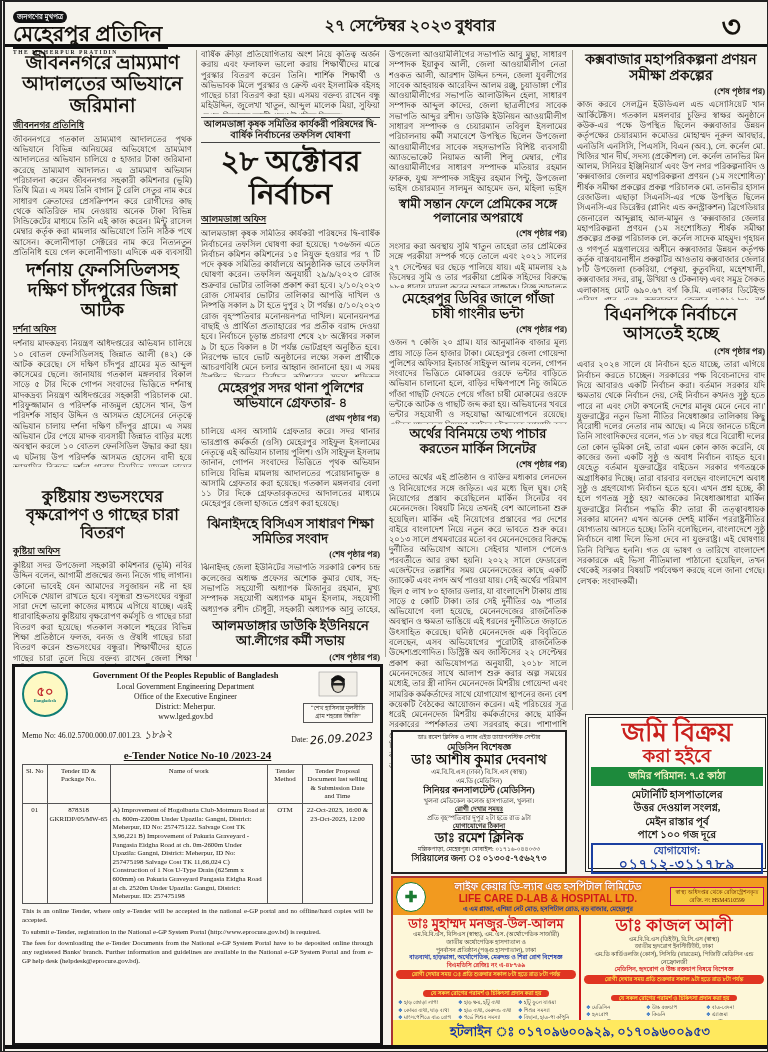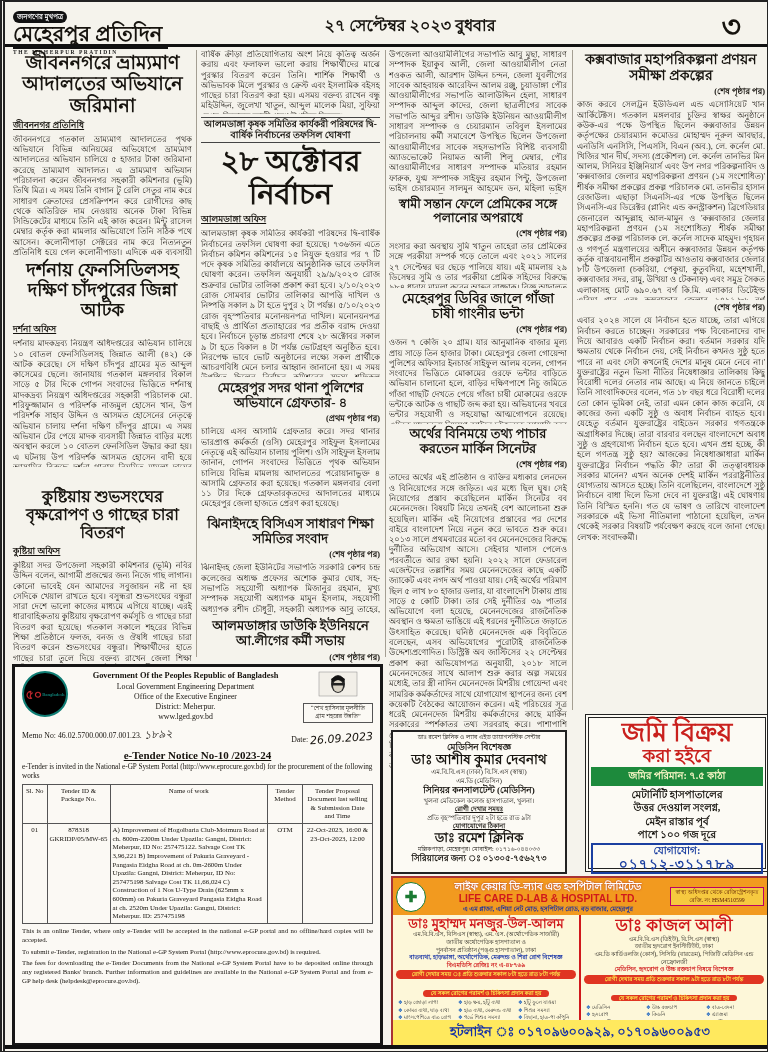--- a/index.html
+++ b/index.html
@@ -24,22 +24,22 @@
   .vrule{position:absolute;top:48px;width:1px;background:#a49e92;}
   .hl{font-weight:bold;text-align:center;line-height:1.12;margin:2px 0;}
   .byline{font-size:9px;font-weight:bold;text-decoration:underline;margin:1px 0 2px;}
   .contnote{font-size:8.3px;text-align:right;font-weight:bold;margin:1px 0;}
   .body-text{font-size:8.2px;line-height:10.3px;text-align:justify;overflow:hidden;word-break:break-word;color:#24201a;}
   .kicker{font-size:9.3px;font-weight:bold;text-align:center;border-top:1px solid #444;border-bottom:1px solid #444;padding:1px 0;margin:3px 0 1px;line-height:1.2;}
   
   #tender{position:absolute;left:7px;top:662px;width:371px;height:382px;border:3px solid #161616;
           background:#fbf9f4;padding:4px 7px;box-sizing:border-box;}
   .thead{display:flex;align-items:flex-start;gap:4px;}
-  .lgedlogo{width:42px;height:42px;border-radius:50%;border:2px solid #0f7d74;background:#000000;
-            display:flex;flex-direction:row;align-items:center;justify-content:center;flex:none;}
+  .lgedlogo{width:42px;height:42px;border-radius:50%;border:2px solid #0f7d74;background:#fef9c3;
+            display:flex;flex-direction:column;align-items:center;justify-content:center;flex:none;}
   .lgedlogo .l50{color:#c0272d;font-weight:bold;font-size:13px;line-height:1;}
   .lgedlogo .lbd{font-size:4.5px;color:#0f7d74;font-weight:bold;}
   .gov{flex:1;text-align:center;font-size:7.8px;line-height:1.3;}
   .gov .g1{font-size:8.4px;font-weight:bold;}
   .bbwrap{width:70px;flex:none;text-align:center;}
   .quote{border:1px solid #555;font-size:6px;line-height:1.3;padding:1px 2px;margin-top:2px;}
   .memo-row{display:flex;justify-content:space-between;align-items:flex-end;font-size:7.8px;margin-top:3px;}
   .hand{font-family:"DejaVu Sans",sans-serif;font-style:italic;font-size:11px;display:inline-block;transform:rotate(-4deg);}
   .ttitle{text-align:center;font-weight:bold;text-decoration:underline;font-size:11px;margin:4px 0 2px;}
   .tintro{font-size:7.2px;line-height:1.25;}
@@ -155,20 +155,21 @@
     <div class="body-text" style="height:86px;">ওজন ৭ কেজি ২০ গ্রাম। যার আনুমানিক বাজার মূল্য প্রায় সাড়ে তিন হাজার টাকা। মেহেরপুর জেলা গোয়েন্দা পুলিশের অফিসার ইনচার্জ সাইফুল আলম বলেন, গোপন সংবাদের ভিত্তিতে মোকামের ওরফে ভন্টার বাড়িতে অভিযান চালানো হলে, বাড়ির দক্ষিণপাশে নিচু জমিতে গাঁজা গাছটি দেখতে পেয়ে গাঁজা চাষী মোকামের ওরফে ভন্টাকে আটক ও গাছটি জব্দ করা হয়। অভিযানের খবরে ভন্টার সহযোগী ও সহযোদ্ধা আত্মগোপনে রয়েছে। এদিকে মাদকদ্রব্য নিয়ন্ত্রণ আইনে দুইজনকে আসামি করে একটি মামলা দিয়ে তাকে গাংনী থানায় সোপর্দ করা হয়েছে।</div>
     <div class="hl" style="font-size:13px;margin-top:3px;">অর্থের বিনিময়ে তথ্য পাচার করতেন মার্কিন সিনেটর</div>
     <div class="contnote">(শেষ পৃষ্ঠার পর)</div>
     <div class="body-text" style="height:296px;">তাদের অর্থের এই প্রতিষ্ঠান ও ব্যক্তির মধ্যকার লেনদেন ও বিনিয়োগের সঙ্গে জড়িত। এর মধ্যে ছিল ঘুষ। সেই নিয়োগের প্রস্তাব করেছিলেন মার্কিন সিনেটর বব মেনেনদেজ। বিষয়টি নিয়ে তখনই বেশ আলোচনা শুরু হয়েছিল। মার্কিন এই নিয়োগের প্রস্তাবের পর দেশের বাইরে বাংলাদেশ নিয়ে নতুন করে ভাবতে শুরু করে। ২০১৩ সালে প্রথমবারের মতো বব মেনেনদেজের বিরুদ্ধে দুর্নীতির অভিযোগ আসে। সেইবার খালাস পেলেও পরবর্তীতে আর রক্ষা হয়নি। ২০২২ সালে ফেডারেল এজেন্টদের তল্লাশির সময় মেনেনদেজের কাছে একটি জ্যাকেট এবং নগদ অর্থ পাওয়া যায়। সেই অর্থের পরিমাণ ছিল ৫ লাখ ৮০ হাজার ডলার, যা বাংলাদেশি টাকায় প্রায় সাড়ে ৫ কোটি টাকা। তার সেই দুর্নীতির ৩৯ পাতার অভিযোগে বলা হয়েছে, মেনেনদেজের রাজনৈতিক অবস্থান ও ক্ষমতা ভাঙিয়ে এই ধরনের দুর্নীতিতে জড়াতে উৎসাহিত করেছে। ঘনিষ্ঠ মেনেনদেজ এক বিবৃতিতে বলেছেন, এসব অভিযোগের পুরোটাই রাজনৈতিক উদ্দেশ্যপ্রণোদিত। ডিস্ট্রিক্ট অব জাস্টিসের ২২ সেপ্টেম্বর প্রকাশ করা অভিযোগপত্র অনুযায়ী, ২০১৮ সালে মেনেনদেজের সাথে আলাপ শুরু করার অল্প সময়ের মধ্যেই, তার স্ত্রী নাদিন মেনেনদেজ মিশরীয় গোয়েন্দা এবং সামরিক কর্মকর্তাদের সাথে যোগাযোগ স্থাপনের জন্য বেশ কয়েকটি বৈঠকের আয়োজন করেন। এই পরিচয়ের সূত্র ধরেই মেনেনদেজ মিশরীয় কর্মকর্তাদের কাছে মার্কিন সরকারের স্পর্শকাতর তথ্য সরবরাহ করে। পাশাপাশি গোপনে মিশর সরকারকে সহায়তা করার পরামর্শও নেয়। বিনিময়ে স্বর্ণ, নাইটহল এবং ইত্যাদির মাধ্যমে পকেটস্থ করে কোটি কোটি টাকা। জাস্টিস ডিপার্টমেন্টের অভিযোগপত্রে বলা হয়েছে, মিশর সরকারকে সামরিক সহায়তা দিতে সিনেটর অনেক অর্থ ঘুষ হিসেবে গ্রহণ করেছেন। মিশর এই মুহূর্তে যুক্তরাষ্ট্রের সামরিক সহায়তা প্রাপ্ত অন্যতম একটি দেশ। যুক্তরাষ্ট্র সরকার ২০২২ সাল পর্যন্ত বছরে ১ বিলিয়ন ডলার সামরিক সহায়তা দিয়েছে মিশরকে। এদিকে দুর্নীতির দায়ে অভিযুক্ত মেনেনদেজের পদত্যাগ দাবি করেছে রিপাবলিকান এবং ডেমোক্রেট পার্টির সদস্যরা। তবে মেনেনদেজ পাল্টা জবাবে বলেন, 'আমি কোথাও যাচ্ছি না'। দুর্নীতির অভিযোগ আসার পর তিনি সদস্য সম্মেলন করে জানিয়েছেন, 'আমি সিনেটে থাকছি'।</div>
   </div>
 
   <div class="col" id="col4">
     <div class="hl" style="font-size:14px;">কক্সবাজার মহাপরিকল্পনা প্রণয়ন সমীক্ষা প্রকল্পের</div>
     <div class="contnote">(শেষ পৃষ্ঠার পর)</div>
     <div class="body-text" style="height:200px;">কাজ করবে সেলট্রন ইউডিএল এন্ড এসোসিয়েট খান আর্কিটেক্টস। গতকাল মঙ্গলবার চুক্তির স্বাক্ষর অনুষ্ঠানে কউক-এর পক্ষে উপস্থিত ছিলেন কক্সবাজার উন্নয়ন কর্তৃপক্ষের চেয়ারম্যান কমোডর মোহাম্মদ নূরুল আবছার, এনডিসি এনসিসি, পিএসসি, বিএন (অব.), লে. কর্নেল মো. খিজির খান দীর্ঘ, সদস্য (প্রকৌশল) লে. কর্নেল তানভির মিন আলম, সিনিয়র ইঞ্জিনিয়ার্স এবং উপ নগর পরিকল্পনাবিদ ও 'কক্সবাজার জেলার মহাপরিকল্পনা প্রণয়ন (১ম সংশোধিত)' শীর্ষক সমীক্ষা প্রকল্পের প্রকল্প পরিচালক মো. তানভীর হাসান রেজাউল। এছাড়া সিএনসি-এর পক্ষে উপস্থিত ছিলেন সিএনসি-এর ডিরেক্টর (প্লানিং এন্ড কনস্ট্রাকশন) ব্রিগেডিয়ার জেনারেল আব্দুল্লাহ আল-মামুন ও 'কক্সবাজার জেলার মহাপরিকল্পনা প্রণয়ন (১ম সংশোধিত)' শীর্ষক সমীক্ষা প্রকল্পের প্রকল্প পরিচালক লে. কর্নেল সাদেক মাহমুদ। গৃহায়ন ও গণপূর্ত মন্ত্রণালয়ের অধীনে কক্সবাজার উন্নয়ন কর্তৃপক্ষ কর্তৃক বাস্তবায়নাধীন প্রকল্পটির আওতায় কক্সবাজার জেলার ৮টি উপজেলা (চকরিয়া, পেকুয়া, কুতুবদিয়া, মহেশখালী, কক্সবাজার সদর, রামু, উখিয়া ও টেকনাফ) এবং সমুদ্র সৈকত এলাকাসহ মোট ৬৯০.৬৭ বর্গ কি.মি. এলাকার ডিটেইল্ড এরিয়া প্লান এবং কক্সবাজার জেলার ২৪৯১.৮৬ বর্গ কিলোমিটার এলাকার জন্য স্ট্রাকচার প্লান প্রণয়ন করা হবে। এছাড়া টেকসই যাতায়াত ও ট্রাফিক ব্যবস্থাপনা, পাহাড়, বন, জলাশয় ও সমুদ্র অঞ্চল সংরক্ষণ, সমুদ্র সৈকতের সিটি সীমানা সংরক্ষণ, অস্থির ও অপরিকল্পিত স্থাপনা অপসারণ, জল ও স্থলের জীববৈচিত্র্য সংরক্ষণ করা হবে। পাশাপাশি পর্যটকদের নিরাপদ বিচরণ, যান চলাচল ব্যবস্থাপনা, বর্জ্য ব্যবস্থাপনা, দুর্যোগ ব্যবস্থাপনা, সংস্কৃতি ও ঐতিহ্য সংরক্ষণ, আন্তর্জাতিক মানের পর্যটন সুবিধা নিশ্চিতকরণ, আবাসন ব্যবস্থা বিষয়ক পরিকল্পনা, সমুদ্র সৈকতের সৌন্দর্যবর্ধন ও ভূমিক্ষয় রোধকল্পে করা হবে। প্রকল্পটি ২০২২ সালের ২৭ ডিসেম্বর মোট ১৭৪.৭২ কোটি টাকা ব্যয়ে পরিকল্পনা কমিশন অনুমোদন দেয়। গত ১২ জানুয়ারি গৃহায়ন ও গণপূর্ত মন্ত্রণালয় প্রকল্পটির প্রশাসনিক অনুমোদন দেয়। প্রকল্পটি বাস্তবায়নের মেয়াদকাল এপ্রিল ২০২৩ হতে জুন ২০২৫ পর্যন্ত।</div>
+    <div class="hl" style="font-size:17px;margin-top:5px;">বিএনপিকে নির্বাচনে আসতেই হচ্ছে</div>
     <div class="contnote">(শেষ পৃষ্ঠার পর)</div>
     <div class="body-text" style="height:352px;">এবার ২০২৪ সালে যে নির্বাচন হতে যাচ্ছে, তারা এগিয়ে নির্বাচন করতে চাচ্ছেন। সরকারের পক্ষ বিবেচনাদের বাদ দিয়ে আবারও একটি নির্বাচন করা। বর্তমান সরকার যদি ক্ষমতায় থেকে নির্বাচন দেয়, সেই নির্বাচন কখনও সুষ্ঠু হতে পারে না এবং সেটা কখনোই দেশের মানুষ মেনে নেবে না।' যুক্তরাষ্ট্রের নতুন ভিসা নীতির নিষেধাজ্ঞার তালিকায় কিছু বিরোধী দলের নেতার নাম আছে। এ নিয়ে জানতে চাইলে তিনি সাংবাদিকদের বলেন, গত ১৮ বছর ধরে বিরোধী দলের তো কোন ভূমিকা নেই, তারা এমন কোন কাজ করেনি, যে কাজের জন্য একটি সুষ্ঠু ও অবাধ নির্বাচন ব্যাহত হবে। যেহেতু বর্তমান যুক্তরাষ্ট্রের বাইডেন সরকার গণতন্ত্রকে অগ্রাধিকার দিচ্ছে। তারা বারবার বলছেন বাংলাদেশে অবাধ সুষ্ঠু ও গ্রহণযোগ্য নির্বাচন হতে হবে। এখন প্রশ্ন হচ্ছে, কী হলে গণতন্ত্র সুষ্ঠু হয়? আজকের নিষেধাজ্ঞাধারা মার্কিন যুক্তরাষ্ট্রের নির্বাচন পদ্ধতি কী? তারা কী তত্ত্বাবধায়ক সরকার মানেন? এখন অনেক দেশই মার্কিন পররাষ্ট্রনীতির যোগ্যতায় আসতে হচ্ছে। তিনি বলেছিলেন, বাংলাদেশে সুষ্ঠু নির্বাচনে বাধা দিলে ভিসা দেবে না যুক্তরাষ্ট্র। এই ঘোষণায় তিনি বিস্মিত হননি। গত যে ভাষণ ও তারিখে বাংলাদেশ সরকারকে এই ভিসা নীতিমালা পাঠানো হয়েছিল, তখন থেকেই সরকার বিষয়টি পর্যবেক্ষণ করছে বলে জানা গেছে। লেখক: সংবাদকর্মী।</div>
   </div>
 
   <div id="tender">
     <div class="thead">
       <div class="lgedlogo">
         <span class="l50">৫০</span>
         <span class="lbd">Bangladesh</span>
       </div>
@@ -190,21 +191,20 @@
         <div class="quote">“শেখ হাসিনার মূলনীতি গ্রাম শহরের উন্নতি”</div>
       </div>
     </div>
     <div class="memo-row">
       <span><span>Memo No: 46.02.5700.000.07.001.23.</span>
         <span class="hand">১৮৯২</span></span>
       <span><span>Date:</span>
         <span class="hand">26.09.2023</span></span>
     </div>
     <div class="ttitle">e-Tender Notice No-10 /2023-24</div>
-    <div class="tintro">e-Tender is invited in the National e-GP System Portal (http://www.eprocure.gov.bd) for the procurement of the following works</div>
     <table class="tt">
       <tbody>
           <tr>
         <th style="width:7%;">Sl. No</th>
         <th style="width:18%;">Tender ID &amp; Package No.</th>
         <th style="width:45%;">Name of work</th>
         <th style="width:10%;">Tender Method</th>
         <th style="width:20%;">Tender Proposal Document last selling &amp; Submission Date and Time</th>
       </tr>
       <tr>

